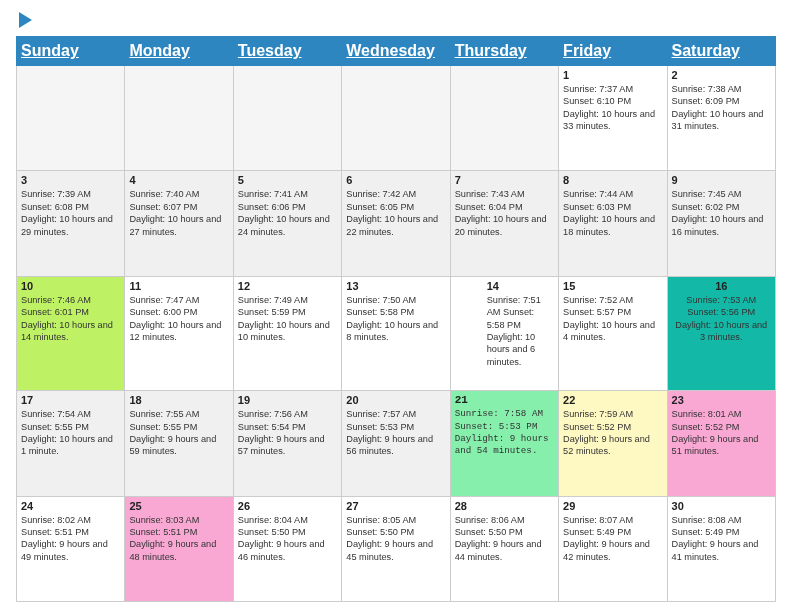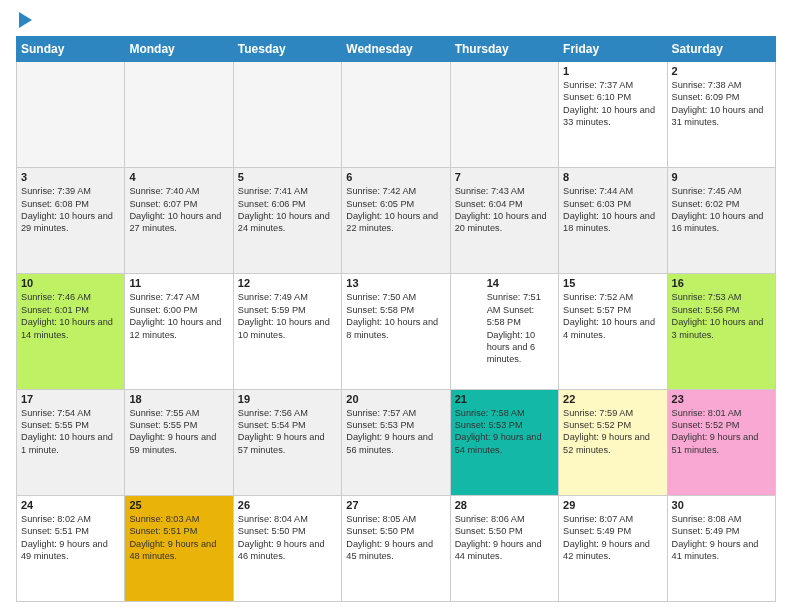--- a/index.html
+++ b/index.html
@@ -39,25 +39,26 @@
     .calendar {
       flex: 1;
       border: 1px solid #ccc;
       border-collapse: collapse;
       width: 100%;
       table-layout: fixed;
     }
     .calendar th {
       background: #2e86c1;
       color: #fff;
-      font-size: 12px;
+      font-size: 16px;
       font-weight: bold;
       padding: 5px 4px;
       text-align: left;
       border: 1px solid #2e86c1;
+      text-decoration: underline;
     }
     .calendar td {
       border: 1px solid #ccc;
       vertical-align: top;
       padding: 3px 4px;
       font-size: 9.5px;
       color: #333;
       background: #fff;
       height: 88px;
     }
@@ -219,21 +220,21 @@
             <div class="day-info">Sunrise: 7:51 AM
 Sunset: 5:58 PM
 Daylight: 10 hours and 6 minutes.</div>
           </td>
           <td style="background: rgb(255, 255, 255);">
             <span class="day-number">15</span>
             <div class="day-info">Sunrise: 7:52 AM
 Sunset: 5:57 PM
 Daylight: 10 hours and 4 minutes.</div>
           </td>
-          <td style="background: #bef264;">
+          <td style="background: #14b8a6; text-align: center;">
             <span class="day-number">16</span>
             <div class="day-info">Sunrise: 7:53 AM
 Sunset: 5:56 PM
 Daylight: 10 hours and 3 minutes.</div>
           </td>
         </tr>
         <tr>
           <td style="background: rgb(240, 240, 240);">
             <span class="day-number">17</span>
             <div class="day-info">Sunrise: 7:54 AM
@@ -251,21 +252,21 @@
             <div class="day-info">Sunrise: 7:56 AM
 Sunset: 5:54 PM
 Daylight: 9 hours and 57 minutes.</div>
           </td>
           <td style="background: rgb(240, 240, 240);">
             <span class="day-number">20</span>
             <div class="day-info">Sunrise: 7:57 AM
 Sunset: 5:53 PM
 Daylight: 9 hours and 56 minutes.</div>
           </td>
-          <td style="background: #14b8a6;">
+          <td style="background: #86efac; font-family: Liberation Mono, monospace;">
             <span class="day-number">21</span>
             <div class="day-info">Sunrise: 7:58 AM
 Sunset: 5:53 PM
 Daylight: 9 hours and 54 minutes.</div>
           </td>
           <td style="background: #fef9c3;">
             <span class="day-number">22</span>
             <div class="day-info">Sunrise: 7:59 AM
 Sunset: 5:52 PM
 Daylight: 9 hours and 52 minutes.</div>
@@ -277,21 +278,21 @@
 Daylight: 9 hours and 51 minutes.</div>
           </td>
         </tr>
         <tr>
           <td style="background: rgb(255, 255, 255);">
             <span class="day-number">24</span>
             <div class="day-info">Sunrise: 8:02 AM
 Sunset: 5:51 PM
 Daylight: 9 hours and 49 minutes.</div>
           </td>
-          <td style="background: #eab308;">
+          <td style="background: #f9a8d4;">
             <span class="day-number">25</span>
             <div class="day-info">Sunrise: 8:03 AM
 Sunset: 5:51 PM
 Daylight: 9 hours and 48 minutes.</div>
           </td>
           <td style="background: rgb(255, 255, 255); margin-top: 28px;">
             <span class="day-number">26</span>
             <div class="day-info">Sunrise: 8:04 AM
 Sunset: 5:50 PM
 Daylight: 9 hours and 46 minutes.</div>

